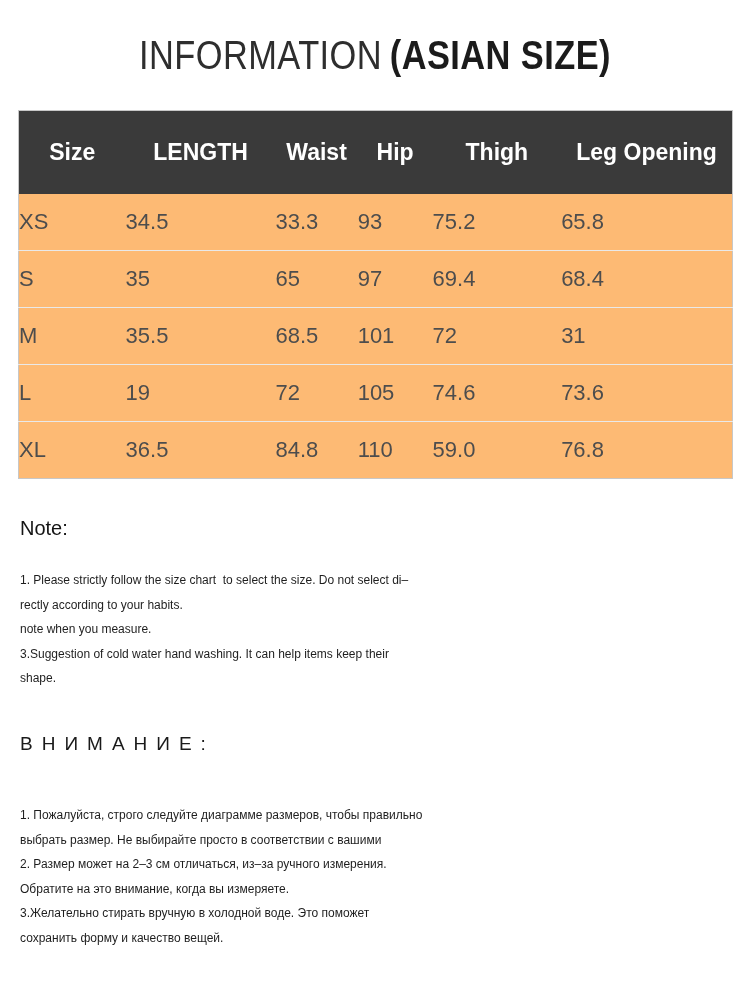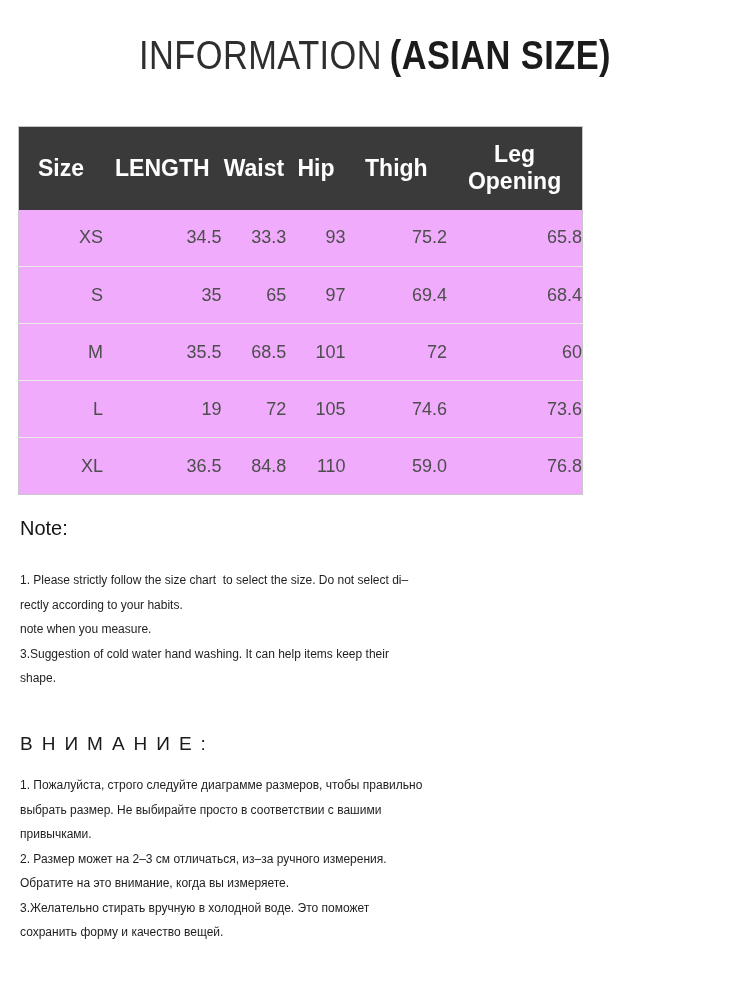--- a/index.html
+++ b/index.html
@@ -34,42 +34,41 @@
     white-space: nowrap;
     letter-spacing: 0.5px;
   }
   .title-light { font-weight: 300; margin-right: 9px; color: #2e2e2e; }
   .title-bold  { font-weight: 700; color: #1b1b1b; }
 
   table.size-table {
     position: absolute;
     top: 110px;
     left: 18px;
-    width: 565px;
+    width: 715px;
     border-collapse: collapse;
     border: 1px solid var(--border);
-    margin-top: 16px;
   }
   table.size-table thead th {
     background: var(--header-bg);
     color: var(--header-text);
     height: 83px;
     font-size: 23px;
     font-weight: 700;
     text-align: center;
     vertical-align: middle;
   }
   table.size-table tbody td {
     height: 57px;
-    text-align: right;
+    text-align: left;
     vertical-align: middle;
-    font-size: 18px;
+    font-size: 22px;
     font-weight: 400;
     color: var(--cell-text);
-    background: #f0abfc;
+    background: #fdba74;
   }
   table.size-table tbody tr + tr td { border-top: 1px solid var(--row-divider); }
 
   .col-size   { width: 15%; }
   .col-length { width: 21%; }
   .col-waist  { width: 11.5%; }
   .col-hip    { width: 10.5%; }
   .col-thigh  { width: 18%; }
   .col-leg    { width: 24%; }
 
@@ -81,21 +80,21 @@
     color: #141414;
     margin-bottom: 27px;
   }
   .attention-section { position: absolute; left: 20px; top: 731px; width: 712px; }
   .attention-heading {
     font-size: 19px;
     line-height: 26px;
     font-weight: 400;
     color: #1a1a1a;
     letter-spacing: 9px;
-    margin-bottom: 16px;
+    margin-bottom: 46px;
   }
   .text-line {
     font-size: 12px;
     line-height: 24.5px;
     color: var(--body-text);
     white-space: pre-wrap;
     font-weight: 400;
   }
 </style>
 </head>
@@ -140,21 +139,21 @@
         <td>97</td>
         <td>69.4</td>
         <td>68.4</td>
       </tr>
       <tr>
         <td>M</td>
         <td>35.5</td>
         <td>68.5</td>
         <td>101</td>
         <td>72</td>
-        <td>60</td>
+        <td>31</td>
       </tr>
       <tr>
         <td>L</td>
         <td>19</td>
         <td>72</td>
         <td>105</td>
         <td>74.6</td>
         <td>73.6</td>
       </tr>
       <tr>
@@ -174,20 +173,19 @@
     <div class="text-line">rectly according to your habits.</div>
     <div class="text-line">note when you measure.</div>
     <div class="text-line">3.Suggestion of cold water hand washing. It can help items keep their</div>
     <div class="text-line">shape.</div>
   </section>
 
   <section class="attention-section">
     <h2 class="attention-heading">ВНИМАНИЕ:</h2>
     <div class="text-line">1. Пожалуйста, строго следуйте диаграмме размеров, чтобы правильно</div>
     <div class="text-line">выбрать размер. Не выбирайте просто в соответствии с вашими</div>
-    <div class="text-line">привычками.</div>
     <div class="text-line">2. Размер может на 2–3 см отличаться, из–за ручного измерения.</div>
     <div class="text-line">Обратите на это внимание, когда вы измеряете.</div>
     <div class="text-line">3.Желательно стирать вручную в холодной воде. Это поможет</div>
     <div class="text-line">сохранить форму и качество вещей.</div>
   </section>
 
 </div>
 
 </body></html>

